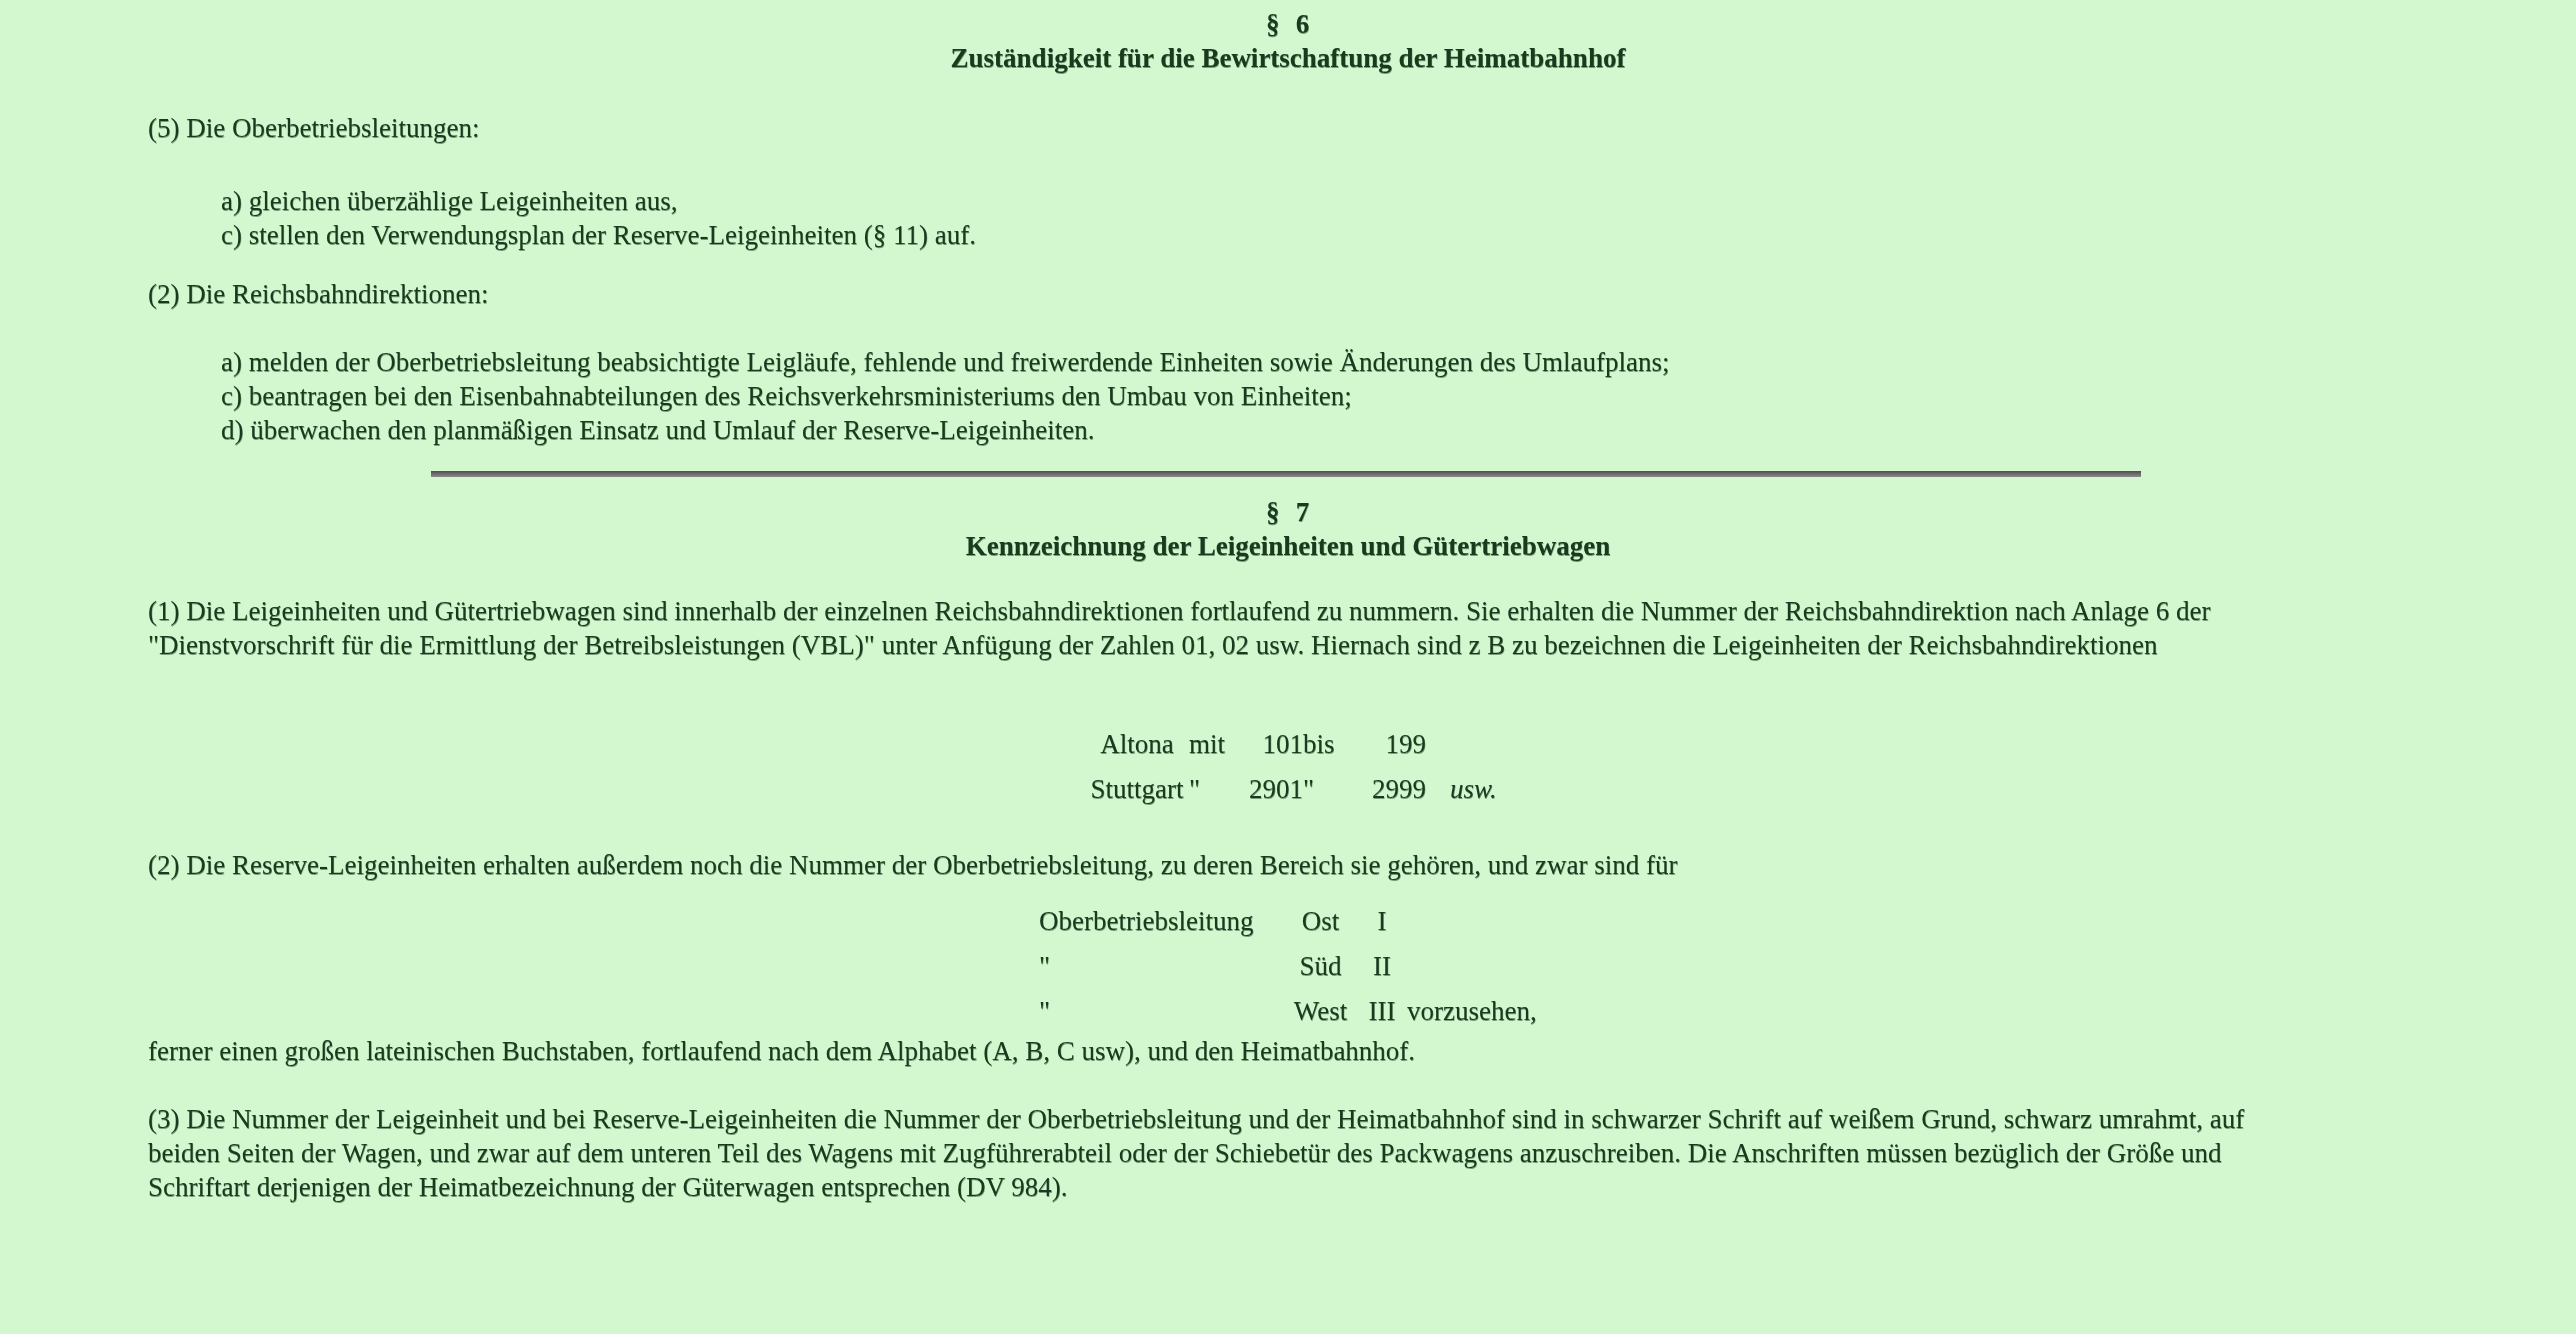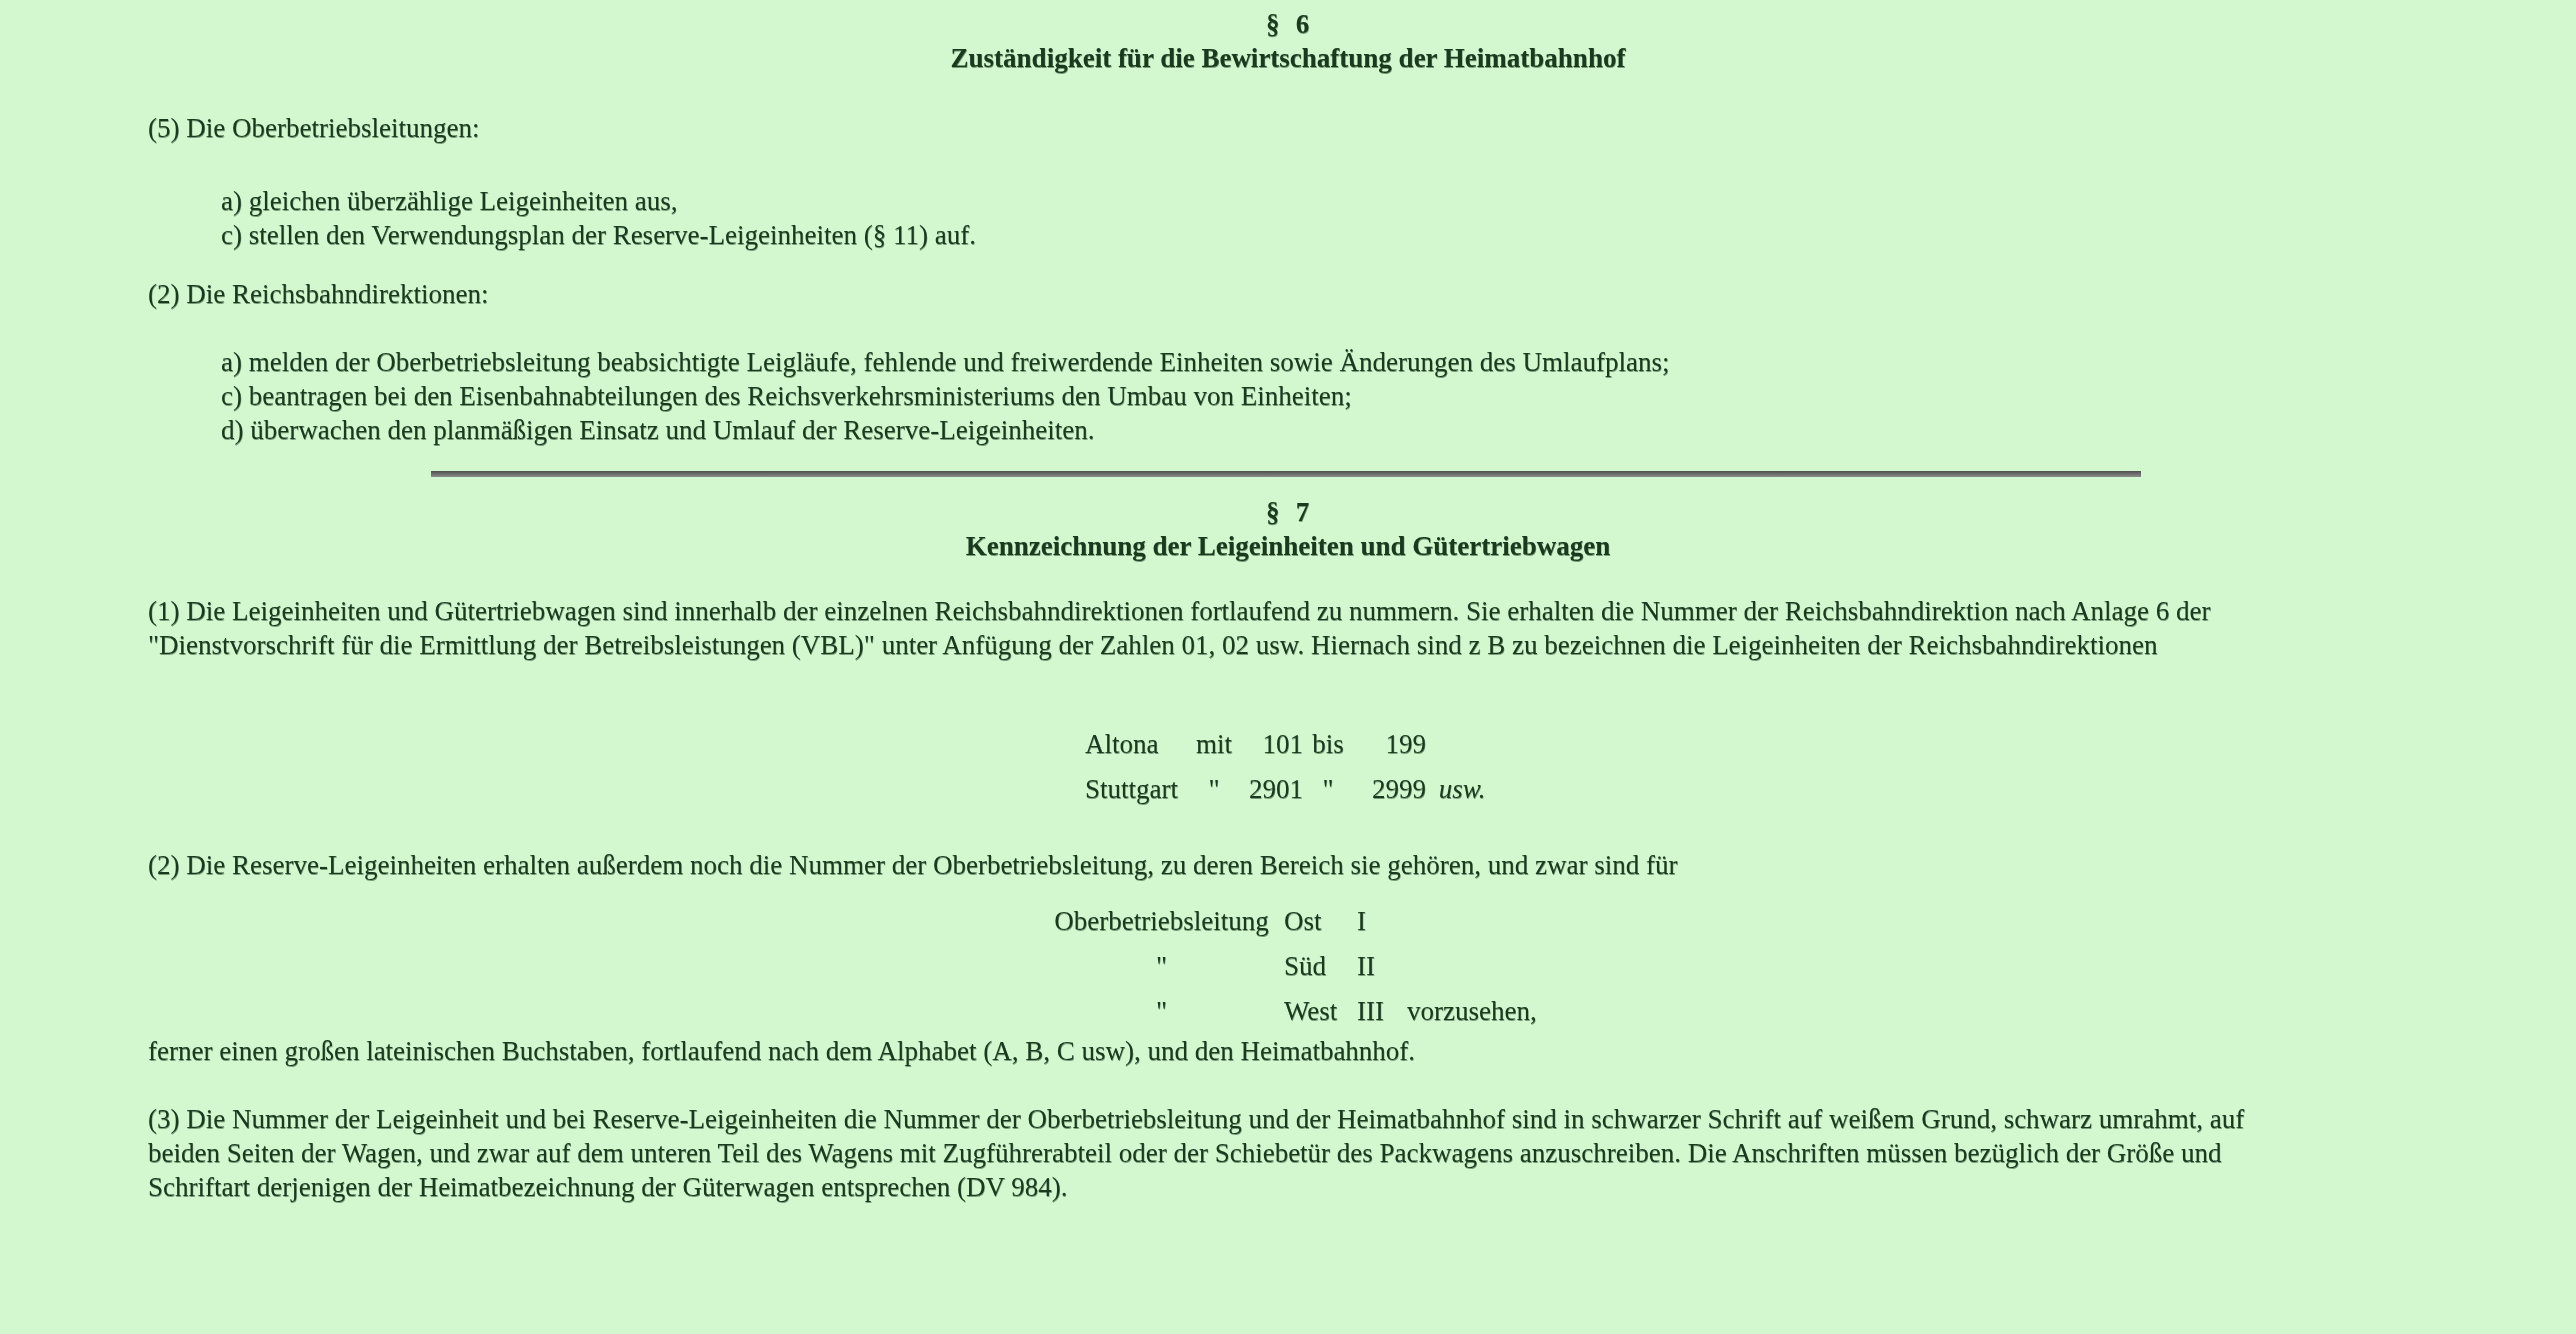--- a/index.html
+++ b/index.html
@@ -42,22 +42,22 @@
     line-height: 45px;
     width: max-content;
   }
   .obl-table {
     display: grid;
     grid-template-columns: 245px 73px 50px auto;
     margin-left: 1039px;
     line-height: 45px;
     width: max-content;
   }
-  .cell-l { text-align: left; }
-  .cell-c { text-align: center; }
+  .cell-l { text-align: center; }
+  .cell-c { text-align: left; }
   .cell-r { text-align: right; }
   .cell-pad { padding-left: 12.7px; font-style: italic; }
   
   #s6-head { padding-top: 7.3px; }
   #s6-p1   { margin-top: 36px; }
   #s6-l1   { margin-top: 39px; }
   #s6-p2   { margin-top: 24.5px; }
   #s6-l2   { margin-top: 34px; }
   #s7-head { margin-top: 18px; }
   #s7-p1   { margin-top: 31px; }

